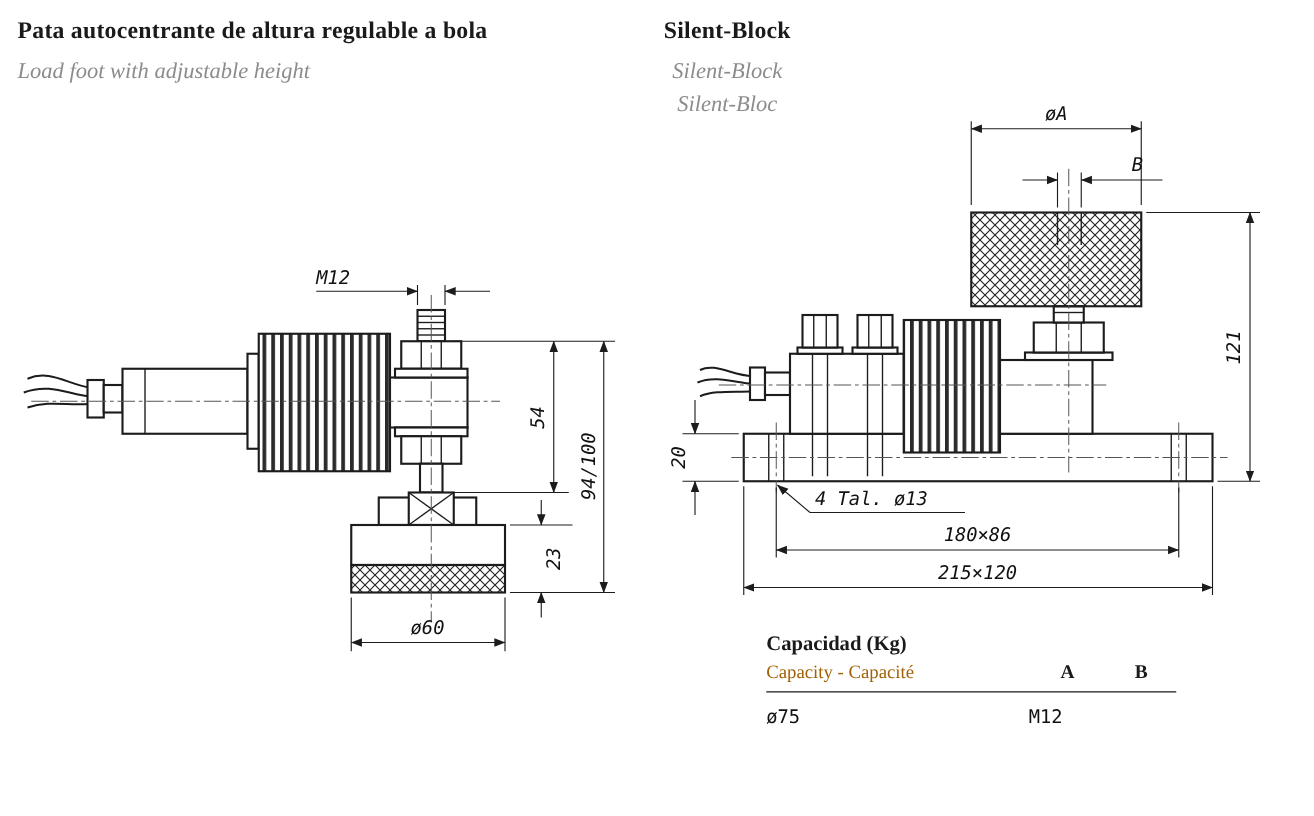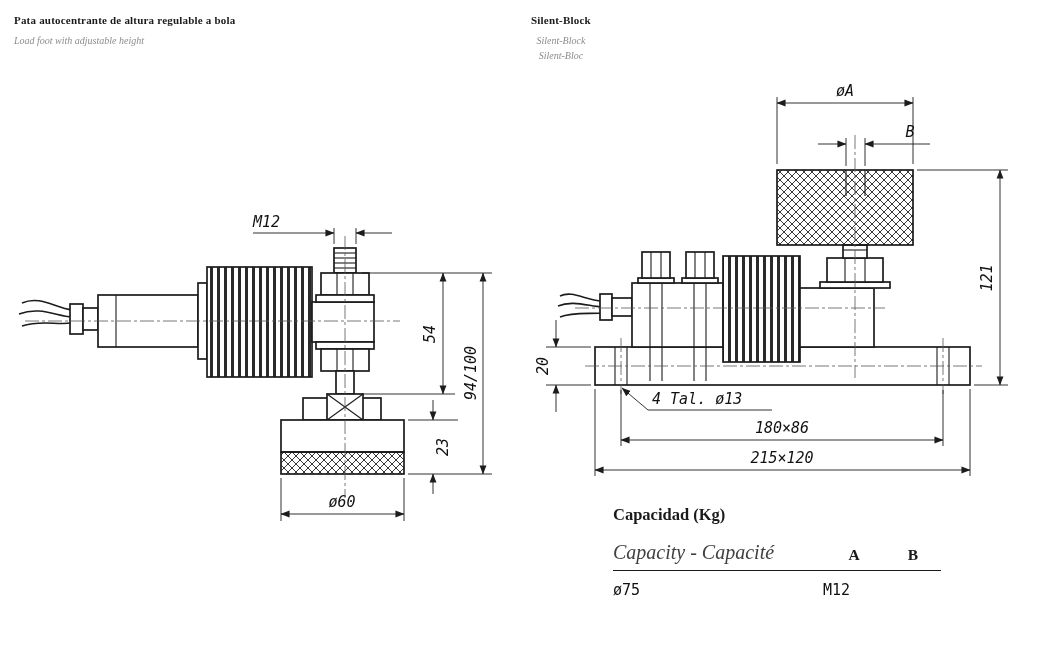--- a/index.html
+++ b/index.html
@@ -6,26 +6,26 @@
   body {
     width:1051px; height:653px;
     background:#ffffff;
     position:relative;
     overflow:hidden;
     font-family:"Liberation Serif", serif;
     color:#1a1a1a;
   }
   .col-head { position:absolute; }
   .col-head .hd-title {
-    font-size:11px; font-weight:bold; color:#1a1a1a;
+    font-size:19px; font-weight:bold; color:#1a1a1a;
     margin:0 0 7px 0; letter-spacing:0.2px;
     font-family:"Liberation Serif", serif;
   }
   .col-head .hd-sub {
-    font-size:10px; font-style:italic; color:#8c8c8c; line-height:1.5;
+    font-size:18px; font-style:italic; color:#8c8c8c; line-height:1.5;
     font-family:"Liberation Serif", serif;
   }
   #head-left { left:14px; top:14px; }
   #head-right { left:531px; top:14px;text-align:center; }
 
   svg.drawing { position:absolute; left:0; top:0; }
   .part   { fill:#ffffff; stroke:#1c1c1c; stroke-width:1.7; }
   .bellows{ fill:url(#ridges); stroke:#1c1c1c; stroke-width:1.7; }
   .rubber { fill:url(#xhatch); stroke:#1c1c1c; stroke-width:1.7; }
   .thin   { stroke:#1c1c1c; stroke-width:1.1; fill:none; }
@@ -37,29 +37,29 @@
     font-family:"DejaVu Sans Mono", monospace;
     font-size:15px; font-style:italic; fill:#111111;
   }
 
   .cap-table {
     position:absolute; left:613px; top:505px; width:328px;
     font-family:"DejaVu Sans Mono", monospace; color:#111111;
   }
   .cap-title {
     font-family:"Liberation Serif", serif; font-weight:bold;
-    font-size:16.5px; margin-bottom:16px; color:#1a1a1a;
+    font-size:16.5px; margin-bottom:4px; color:#1a1a1a;
   }
   .cap-head {
     display:grid; grid-template-columns:1fr 62px 56px;
     align-items:end; padding-bottom:6px; border-bottom:1.6px solid #1a1a1a;
   }
   .cap-sub {
-    font-family:"Liberation Serif", serif; font-style:italic;
-    color:#404040; font-size:20px;
+    font-family:"Liberation Serif", serif; 
+    color:#a16207; font-size:15px;
   }
   .cap-colh {
     font-family:"Liberation Serif", serif; font-weight:bold;
     font-size:15.5px; text-align:center; color:#1a1a1a;
   }
   .cap-row { display:grid; grid-template-columns:1fr 62px 56px; font-size:15px; padding-top:10px; }
   .cap-a, .cap-b { text-align:left; }
 </style>
 </head>
 <body>

